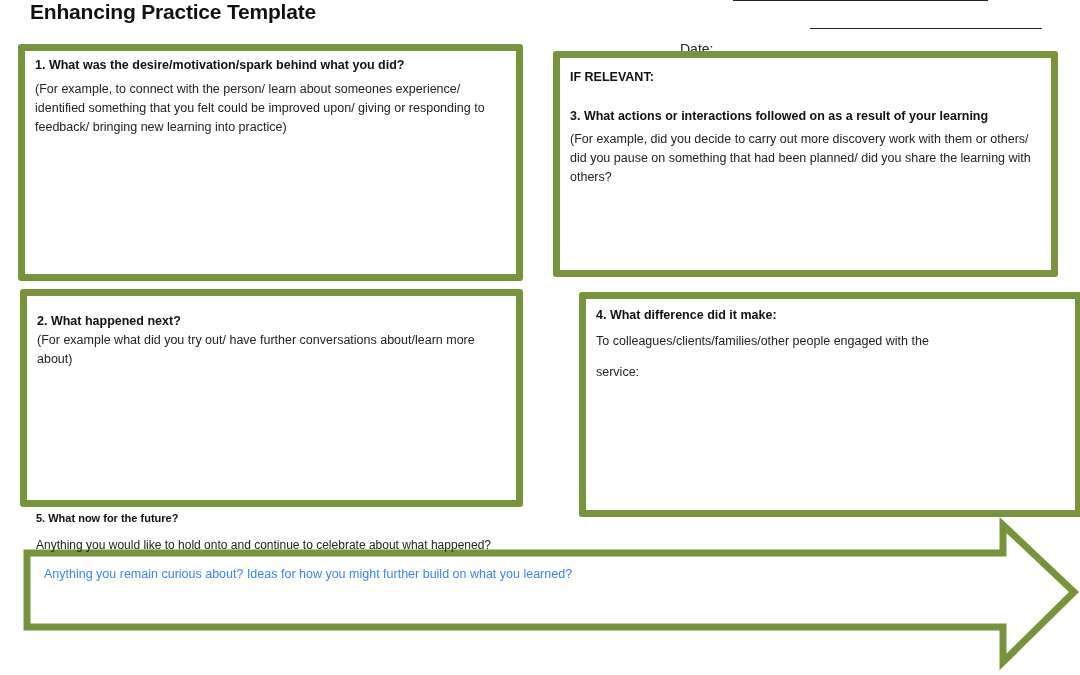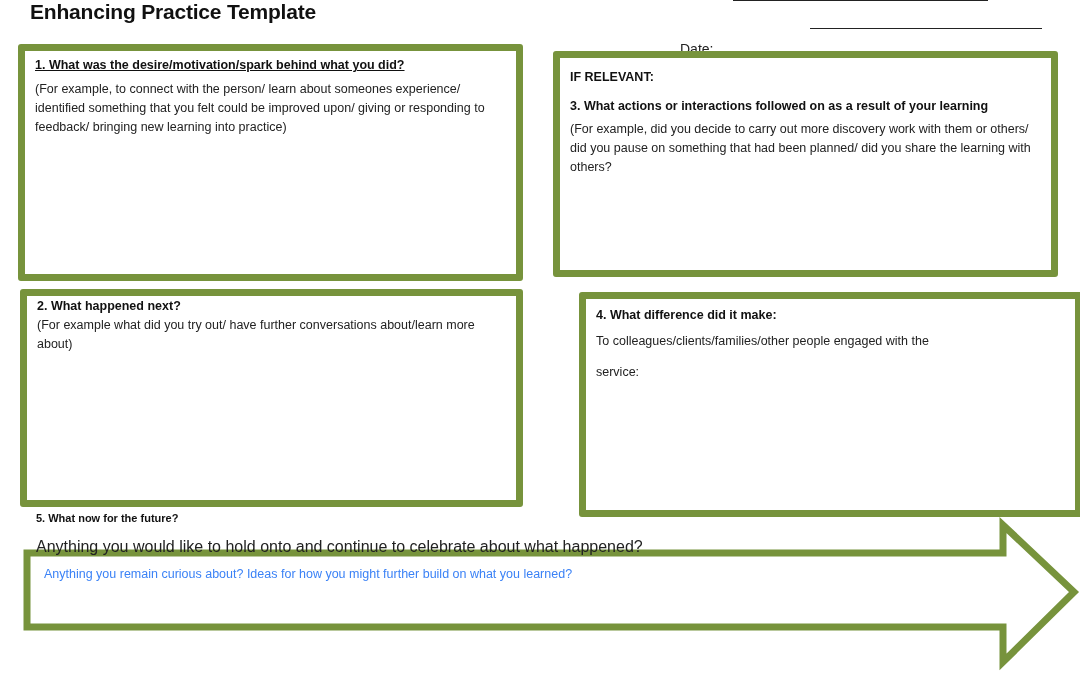--- a/index.html
+++ b/index.html
@@ -27,35 +27,35 @@
     }
     .box {
       position: absolute; box-sizing: border-box;
       border: 7px solid #77933C; border-radius: 3px; background: #fff;
       padding: 5px 10px;
       font-size: 12.5px; line-height: 19px; color: #222;
     }
     .box .q { font-weight: bold; color: #111; font-size: 12.5px; }
     .box p { margin: 0; }
     #box1 { left: 18px; top: 44px; width: 505px; height: 237px; }
-    #box1 .q { margin-bottom: 5px; text-decoration: underline; }
+    #box1 .q { margin-bottom: 5px; }
     #box3 { left: 553px; top: 51px; width: 505px; height: 226px; padding-top: 10px; }
-    #box3 .pre { font-weight: bold; color: #111; margin-bottom: 10px; }
+    #box3 .pre { font-weight: bold; color: #111; margin-bottom: 20px; }
     #box3 .q { margin-bottom: 4px; }
-    #box2 { left: 20px; top: 289px; width: 503px; height: 218px; padding-top: 1px; }
+    #box2 { left: 20px; top: 289px; width: 503px; height: 218px; padding-top: 16px; }
     #box4 { left: 579px; top: 292px; width: 503px; height: 225px; padding-top: 7px; }
     #box4 .q { margin-bottom: 7px; }
     #box4 .line2 { margin-top: 12px; }
     .future-title {
       position: absolute; left: 36px; top: 512px;
       font-size: 11px; font-weight: bold; color: #111;
     }
     .future-line1 {
       position: absolute; left: 36px; top: 538px;
-      font-size: 16px; color: #222; white-space: nowrap;
+      font-size: 12px; color: #222; white-space: nowrap;
     }
     .arrow-svg { position: absolute; left: 0; top: 0; }
     .future-line2 {
       position: absolute; left: 44px; top: 567px;
       font-size: 12.5px; color: #3b82f6; white-space: nowrap;
     }
   </style>
 </head>
 <body>
 

